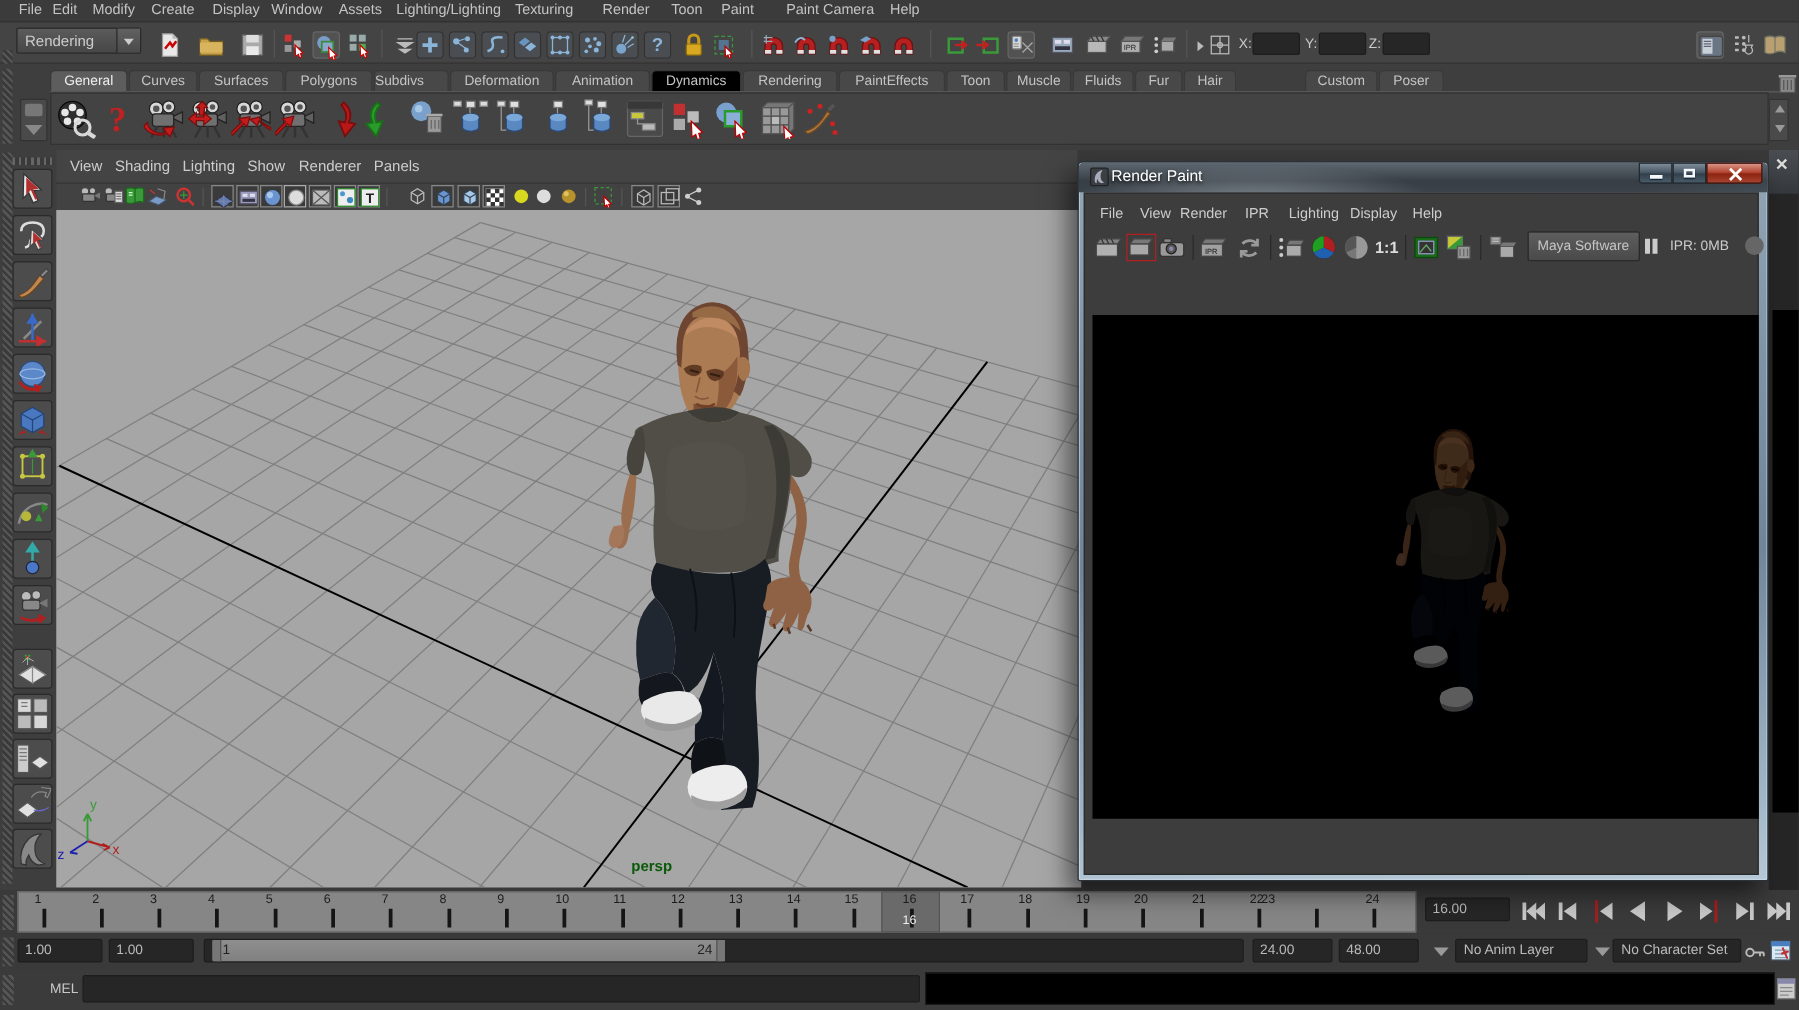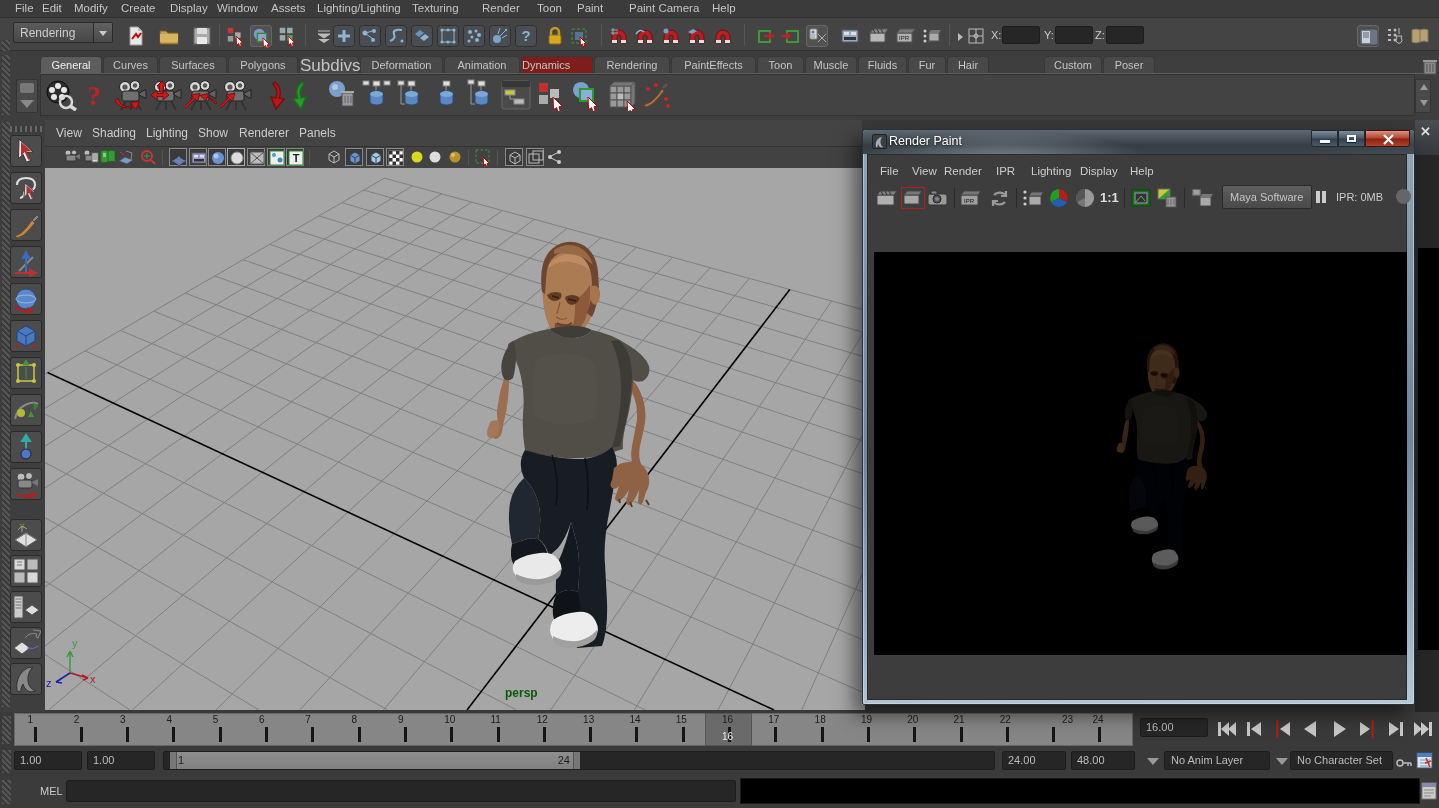--- a/index.html
+++ b/index.html
@@ -244,24 +244,24 @@
 <div class="row" id="shelf">
     <div class="abs" style="left:2px;top:4px;width:8px;height:60px;background:repeating-linear-gradient(45deg,#555 0 2px,#3a3a3a 2px 4px)"></div>
     <div class="abs" style="left:16px;top:28px;width:22px;height:34px;background:#4a4a4a;border:1px solid #333;border-radius:2px">
       <div class="abs" style="left:3px;top:3px;width:14px;height:10px;background:#777;border-radius:2px"></div>
       <div class="abs" style="left:3px;top:20px;width:0;height:0;border-left:7px solid transparent;border-right:7px solid transparent;border-top:8px solid #888"></div>
     </div>
     <div class="abs" style="left:40px;top:5px;width:62px;height:17px;background:#5d5d5d;color:#eee;font-size:11px;text-align:center;line-height:17px;border:1px solid #383838;border-bottom:none;border-radius:4px 4px 0 0">General</div>
     <div class="abs" style="left:103px;top:5px;width:55px;height:17px;background:#484848;color:#c4c4c4;font-size:11px;text-align:center;line-height:17px;border:1px solid #383838;border-bottom:none;border-radius:4px 4px 0 0">Curves</div>
     <div class="abs" style="left:159px;top:5px;width:68px;height:17px;background:#484848;color:#c4c4c4;font-size:11px;text-align:center;line-height:17px;border:1px solid #383838;border-bottom:none;border-radius:4px 4px 0 0">Surfaces</div>
     <div class="abs" style="left:228px;top:5px;width:70px;height:17px;background:#484848;color:#c4c4c4;font-size:11px;text-align:center;line-height:17px;border:1px solid #383838;border-bottom:none;border-radius:4px 4px 0 0">Polygons</div>
-    <div class="abs" style="left:299px;top:5px;width:60px;height:17px;background:#484848;color:#c4c4c4;font-size:17px;text-align:center;line-height:17px;border:1px solid #383838;border-bottom:none;border-radius:4px 4px 0 0">Subdivs</div>
+    <div class="abs" style="left:299px;top:5px;width:60px;height:17px;background:#484848;color:#c4c4c4;font-size:11px;line-height:17px;border:1px solid #383838;border-bottom:none;border-radius:4px 4px 0 0">Subdivs</div>
     <div class="abs" style="left:360px;top:5px;width:83px;height:17px;background:#484848;color:#c4c4c4;font-size:11px;text-align:center;line-height:17px;border:1px solid #383838;border-bottom:none;border-radius:4px 4px 0 0">Deformation</div>
     <div class="abs" style="left:444px;top:5px;width:76px;height:17px;background:#484848;color:#c4c4c4;font-size:11px;text-align:center;line-height:17px;border:1px solid #383838;border-bottom:none;border-radius:4px 4px 0 0">Animation</div>
-    <div class="abs" style="left:521px;top:5px;width:72px;height:17px;background:#7f1d1d;color:#c4c4c4;font-size:11px;text-align:left;line-height:17px;border:1px solid #383838;border-bottom:none;border-radius:4px 4px 0 0">Dynamics</div>
+    <div class="abs" style="left:521px;top:5px;width:72px;height:17px;background:#000000;color:#c4c4c4;font-size:11px;text-align:center;line-height:17px;border:1px solid #383838;border-bottom:none;border-radius:4px 4px 0 0">Dynamics</div>
     <div class="abs" style="left:594px;top:5px;width:76px;height:17px;background:#484848;color:#c4c4c4;font-size:11px;text-align:center;line-height:17px;border:1px solid #383838;border-bottom:none;border-radius:4px 4px 0 0">Rendering</div>
     <div class="abs" style="left:671px;top:5px;width:85px;height:17px;background:#484848;color:#c4c4c4;font-size:11px;text-align:center;line-height:17px;border:1px solid #383838;border-bottom:none;border-radius:4px 4px 0 0">PaintEffects</div>
     <div class="abs" style="left:757px;top:5px;width:47px;height:17px;background:#484848;color:#c4c4c4;font-size:11px;text-align:center;line-height:17px;border:1px solid #383838;border-bottom:none;border-radius:4px 4px 0 0">Toon</div>
     <div class="abs" style="left:805px;top:5px;width:52px;height:17px;background:#484848;color:#c4c4c4;font-size:11px;text-align:center;line-height:17px;border:1px solid #383838;border-bottom:none;border-radius:4px 4px 0 0">Muscle</div>
     <div class="abs" style="left:858px;top:5px;width:49px;height:17px;background:#484848;color:#c4c4c4;font-size:11px;text-align:center;line-height:17px;border:1px solid #383838;border-bottom:none;border-radius:4px 4px 0 0">Fluids</div>
     <div class="abs" style="left:908px;top:5px;width:38px;height:17px;background:#484848;color:#c4c4c4;font-size:11px;text-align:center;line-height:17px;border:1px solid #383838;border-bottom:none;border-radius:4px 4px 0 0">Fur</div>
     <div class="abs" style="left:947px;top:5px;width:42px;height:17px;background:#484848;color:#c4c4c4;font-size:11px;text-align:center;line-height:17px;border:1px solid #383838;border-bottom:none;border-radius:4px 4px 0 0">Hair</div>
     <div class="abs" style="left:990px;top:23px;width:53px;height:17px;background:#484848;color:#c4c4c4;font-size:11px;text-align:right;line-height:17px;border:1px solid #383838;border-bottom:none;border-radius:4px 4px 0 0">nCloth</div>
     <div class="abs" style="left:1044px;top:5px;width:58px;height:17px;background:#484848;color:#c4c4c4;font-size:11px;text-align:center;line-height:17px;border:1px solid #383838;border-bottom:none;border-radius:4px 4px 0 0">Custom</div>
     <div class="abs" style="left:1103px;top:5px;width:52px;height:17px;background:#484848;color:#c4c4c4;font-size:11px;text-align:center;line-height:17px;border:1px solid #383838;border-bottom:none;border-radius:4px 4px 0 0">Poser</div>
@@ -746,21 +746,21 @@
     <div class="fnum" style="left:814.5999999999999px">18</div>
     <div class="tick" style="left:820.5999999999999px"></div>
     <div class="fnum" style="left:860.9px">19</div>
     <div class="tick" style="left:866.9px"></div>
     <div class="fnum" style="left:907.1999999999999px">20</div>
     <div class="tick" style="left:913.1999999999999px"></div>
     <div class="fnum" style="left:953.5px">21</div>
     <div class="tick" style="left:959.5px"></div>
     <div class="fnum" style="left:999.8px">22</div>
     <div class="tick" style="left:1005.8px"></div>
-    <div class="fnum" style="left:1062px">23</div>
+    <div class="fnum" style="left:1009px">23</div>
     <div class="tick" style="left:1052.1px"></div>
     <div class="fnum" style="left:1092.3999999999999px">24</div>
     <div class="tick" style="left:1098.3999999999999px"></div>
     <div class="abs" style="left:722px;top:19px;font-size:10px;color:#eee">16</div>
     <div class="fld" style="left:1140px;top:6px;width:68px;height:19px;padding:2px 5px">16.00</div>
     <div class="abs" style="left:1216px;top:7px;width:22px;height:20px"><svg width="22" height="20" viewBox="0 0 22 20">
         <rect x="2" y="3" width="3" height="14" fill="#c8c8c8"></rect>
         <path d="M13 3 l-8 7 8 7 z" fill="#c8c8c8"></path>
         <path d="M20 3 l-8 7 8 7 z" fill="#c8c8c8"></path>
       </svg></div>

